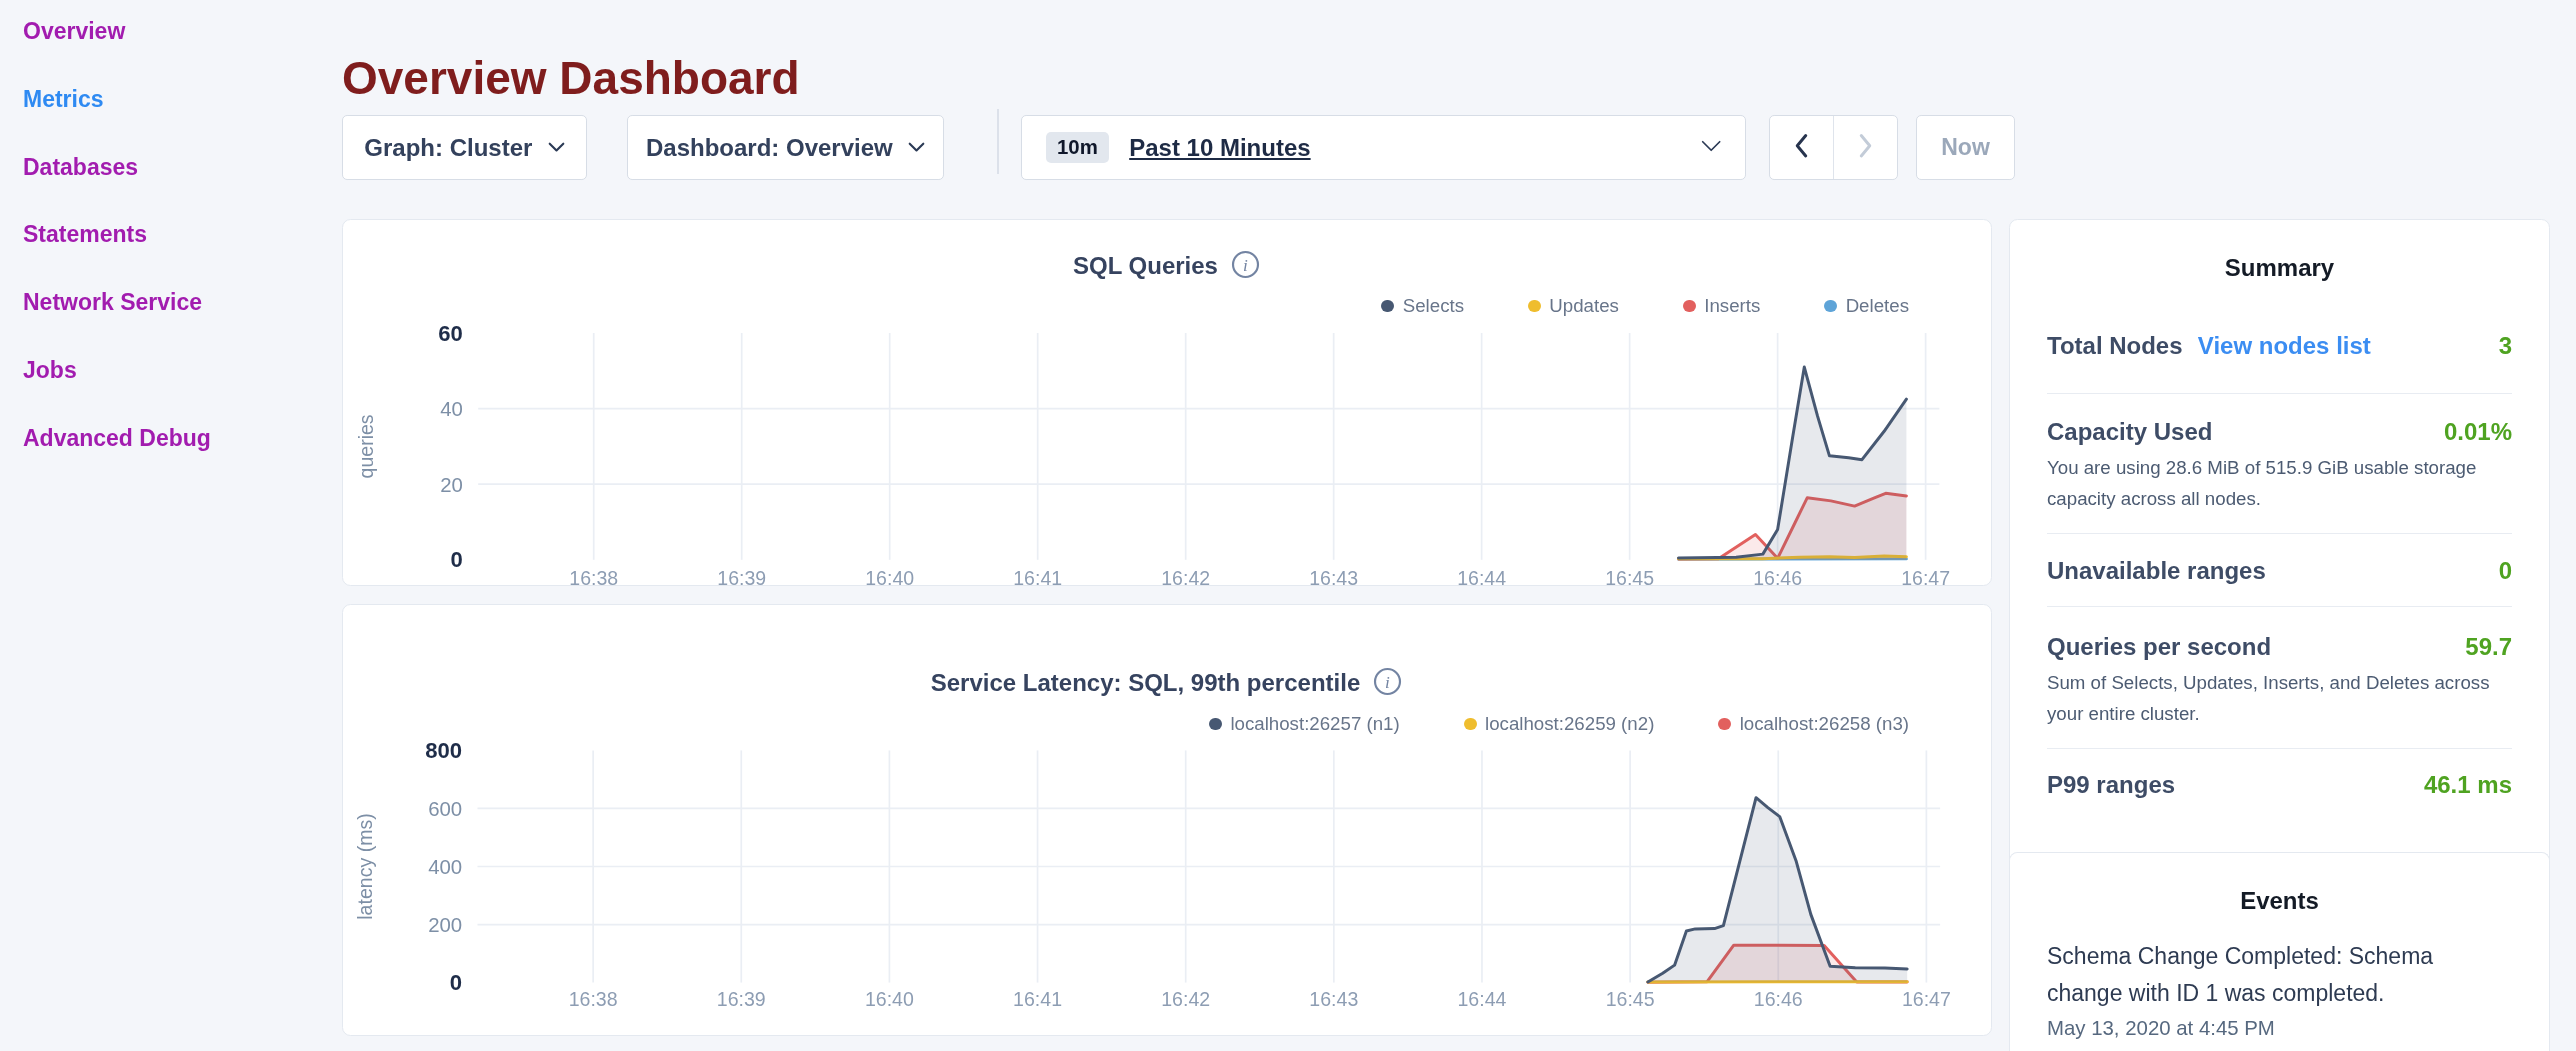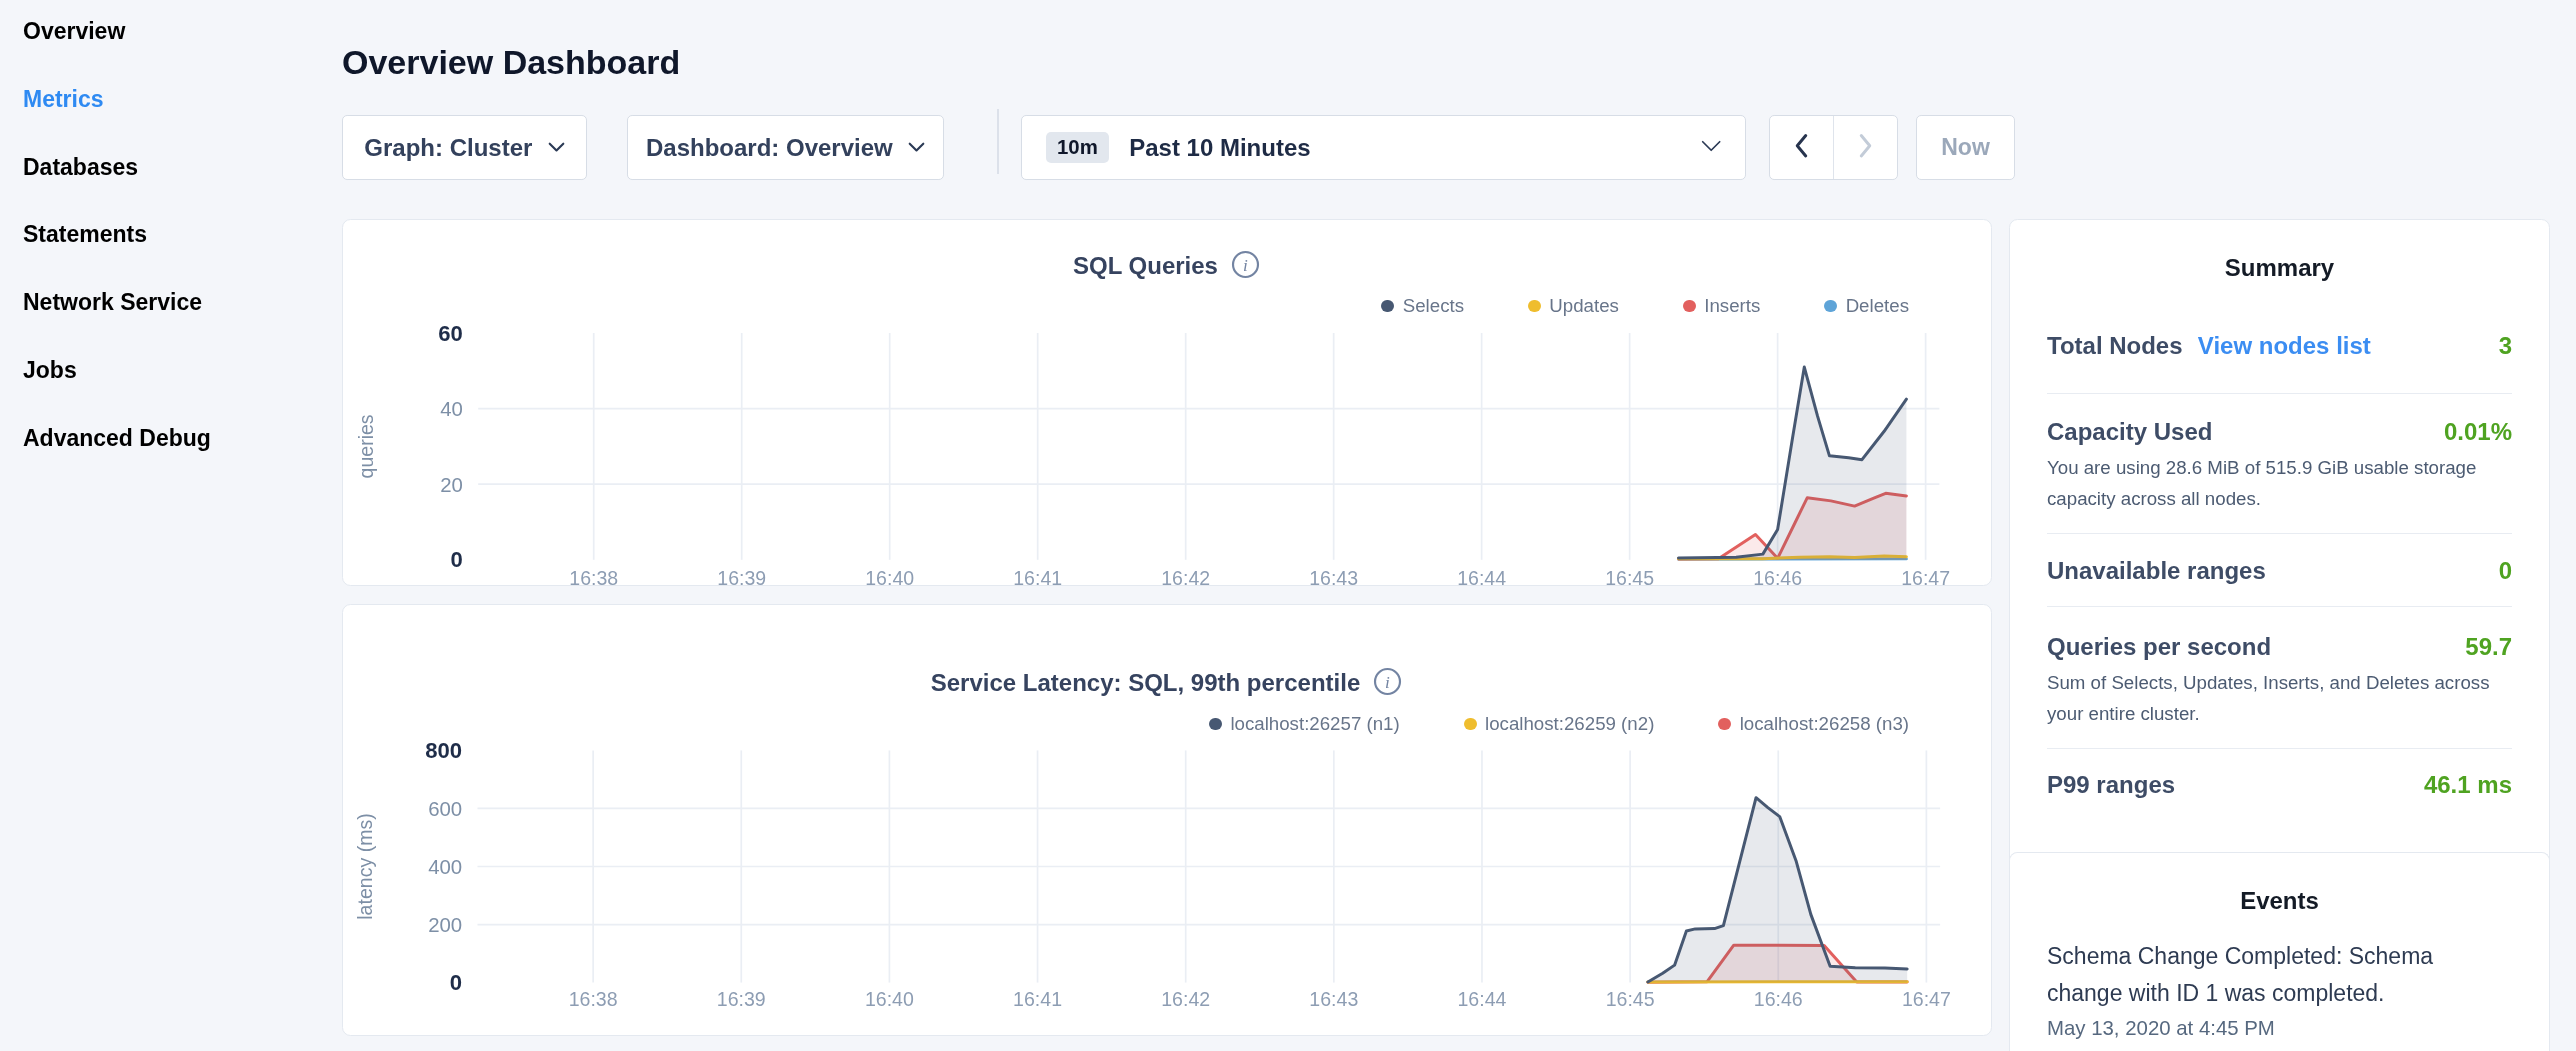--- a/index.html
+++ b/index.html
@@ -1,35 +1,35 @@
 <!DOCTYPE html>
 <html style="font-size:13.6px"><head>
 <meta charset="utf-8">
 <style>
   html,body{margin:0;padding:0;}
   #app{position:relative;width:2576px;height:1051px;overflow:hidden;background:#f4f6fa;
        font-family:"Liberation Sans",sans-serif;color:#1e2b45;}
 
   
   .nav-item{position:absolute;left:23px;height:31px;line-height:31px;font-size:23px;
-            font-weight:600;color:#000000;cursor:pointer;white-space:nowrap;}
+            font-weight:600;color:#a21caf;cursor:pointer;white-space:nowrap;}
   .nav-item.active{color:#2e8af2;}
 
   
-  #page-title{position:absolute;left:342px;top:20.4px;font-size:34px;font-weight:600;color:#0f172a;}
+  #page-title{position:absolute;left:342px;top:20.4px;font-size:46px;font-weight:600;color:#7f1d1d;}
   .ctl{position:absolute;top:115px;height:65px;box-sizing:border-box;background:#fff;
        border:1.3px solid #d7dde6;border-radius:5.1px;display:flex;align-items:center;
        justify-content:center;cursor:pointer;}
   #dd-graph{left:342px;width:245px;gap:15.3px;}
   #dd-dashboard{left:627px;width:317px;gap:15.3px;}
   .dd-label{font-size:24px;font-weight:bold;color:#33415c;}
   #toolbar-divider{position:absolute;left:997px;top:109px;width:1.7px;height:65px;background:#dce1ea;}
   #time-picker{left:1021px;width:725px;justify-content:flex-start;padding:0 24px;gap:20.4px;}
   #time-badge{background:#e2e7ee;border-radius:5.1px;padding:4.3px 11px;font-size:20.4px;font-weight:bold;color:#0f172a;}
-  #time-label{font-size:24px;font-weight:bold;color:#1e2b45;}
+  #time-label{font-size:24px;font-weight:bold;color:#1e2b45;text-decoration:underline;}
   #time-chevron{margin-left:auto;}
   #pager{left:1769px;width:129px;padding:0;}
   .pager-half{flex:1;height:100%;display:flex;align-items:center;justify-content:center;}
   .pager-half:first-child{border-right:1.3px solid #dfe4ec;}
   #now-btn{left:1916px;width:99px;font-size:23px;font-weight:bold;color:#9ba8ba;}
 
   
   .card{position:absolute;background:#fff;border:1.3px solid #e4e9f0;border-radius:8.5px;box-sizing:border-box;}
   #chart-card-1{left:342px;top:219px;width:1650px;height:367px;}
   #chart-card-2{left:342px;top:604px;width:1650px;height:432px;}

